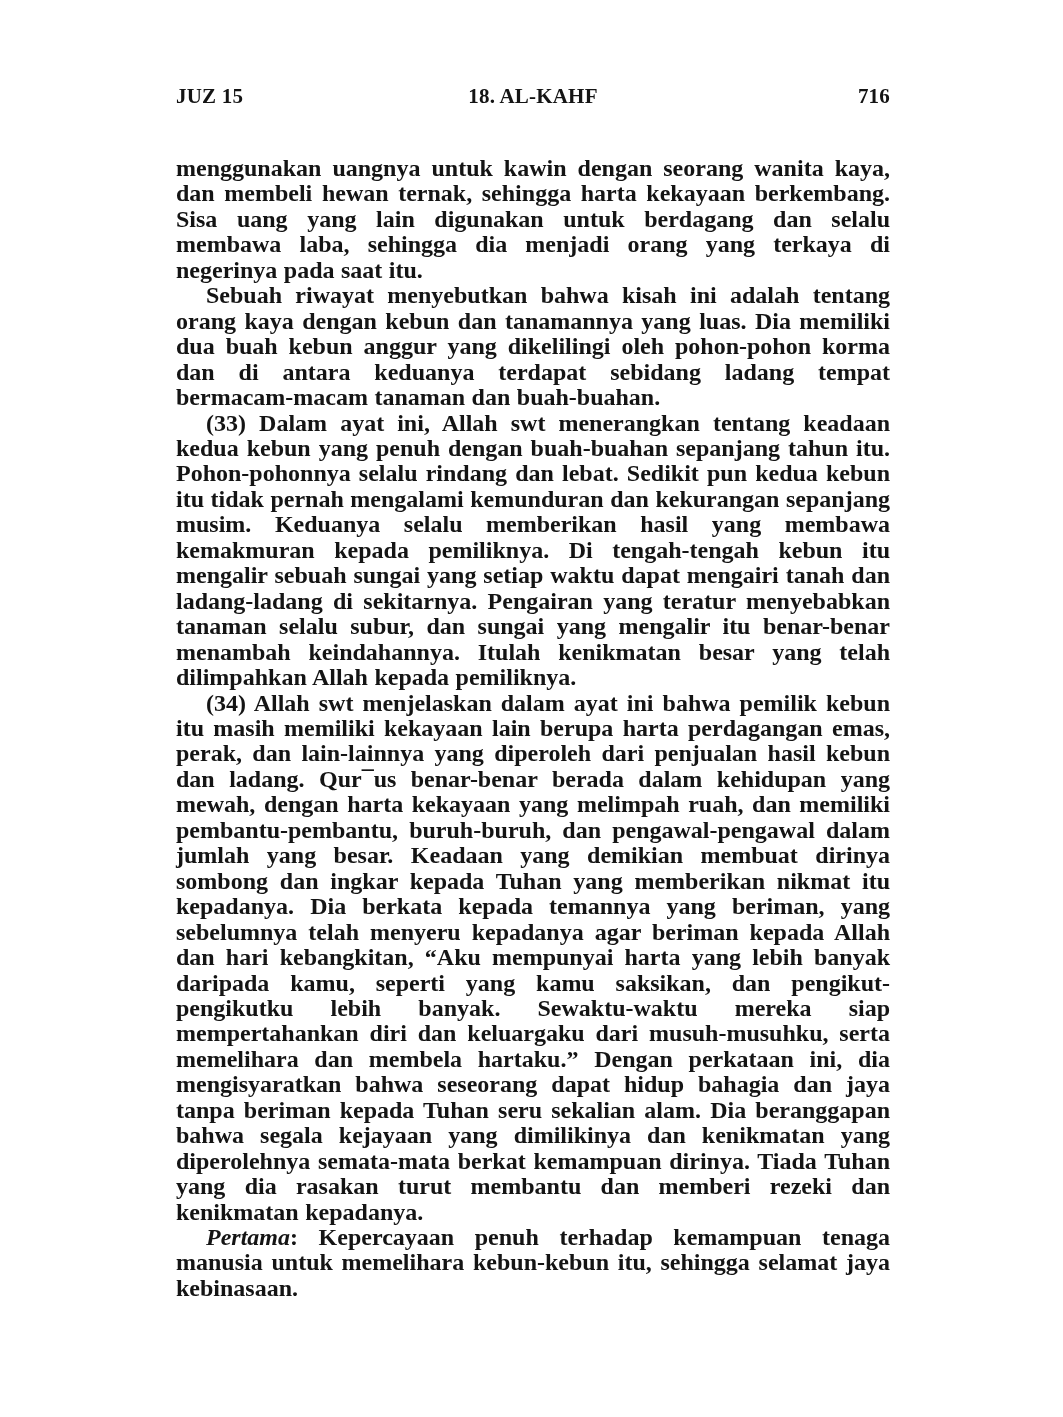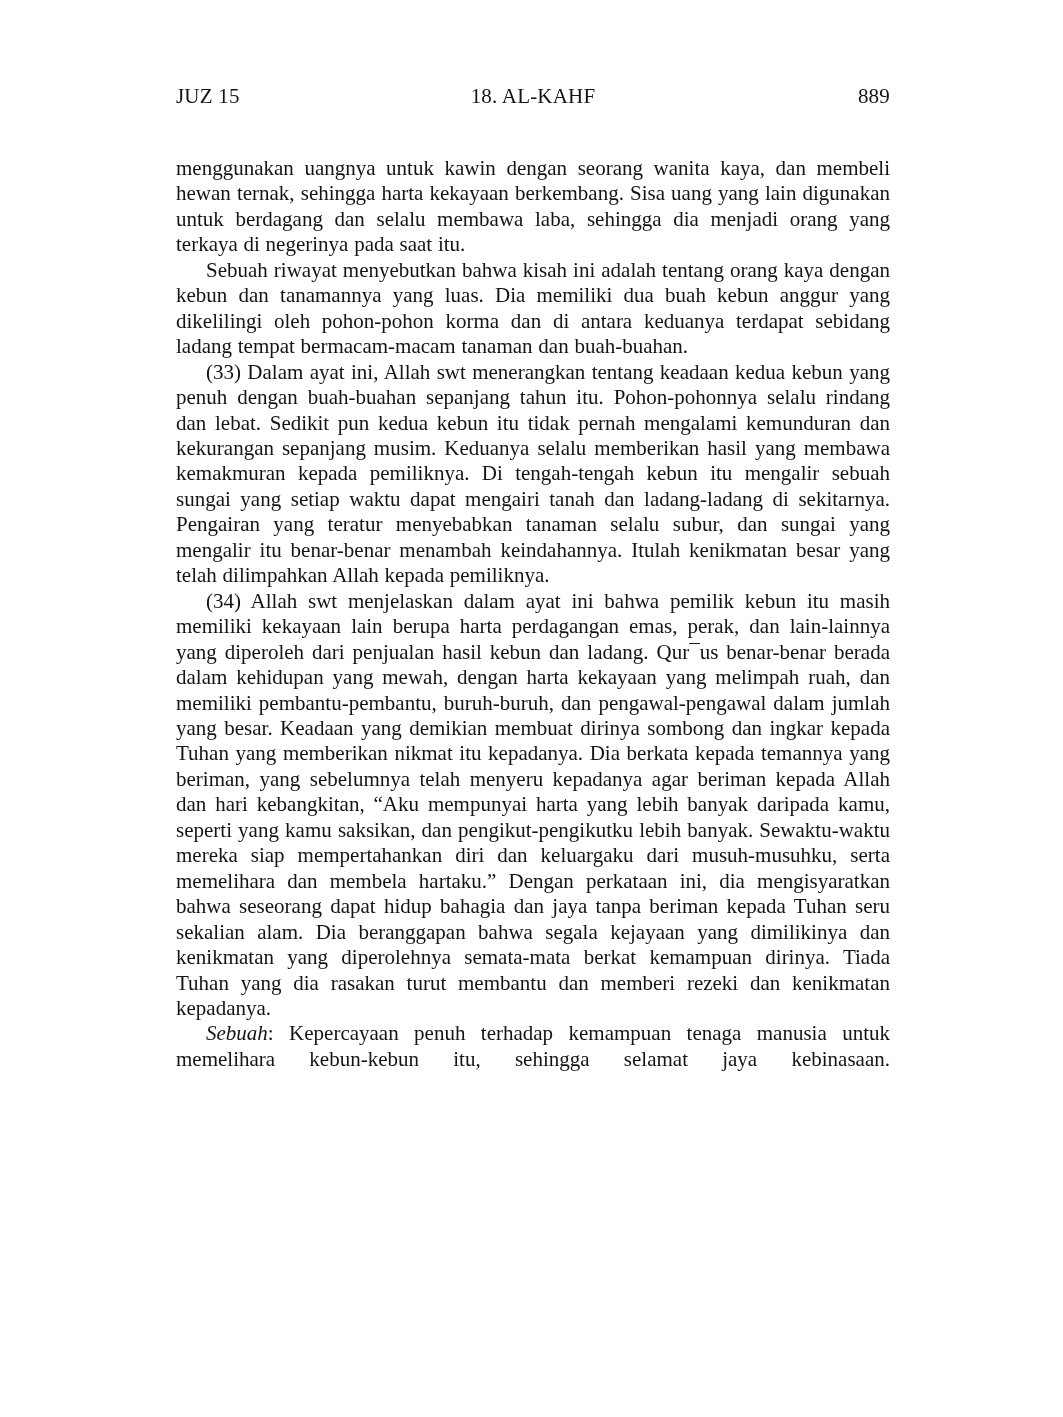--- a/index.html
+++ b/index.html
@@ -8,40 +8,41 @@
     background: #ffffff;
   }
   .page {
     position: relative;
     width: 1063px;
     height: 1339px;
     background: #ffffff;
     color: #141414;
     font-family: "Liberation Serif", "DejaVu Serif", serif;
     overflow: hidden;
+    font-weight: bold;
   }
   .running-header {
     position: absolute;
     left: 176px;
     top: 76px;
     width: 714px;
     display: flex;
     align-items: baseline;
     font-size: 21px;
     letter-spacing: 0.2px;
   }
   .running-header .hdr-left  { flex: 1; text-align: left; }
   .running-header .hdr-center{ flex: 1; text-align: center; margin-top: 8px; }
   .running-header .hdr-right { flex: 1; text-align: right; }
   .body-text {
     position: absolute;
     left: 176px;
     top: 156px;
     width: 714px;
-    font-size: 21px;
+    font-size: 24px;
     line-height: 25.45px;
     text-align: justify;
     word-spacing: 0.5px;
   }
   .body-text p {
     margin: 0;
     text-indent: 30px;
   }
   .body-text p.no-indent {
     text-indent: 0;
@@ -54,24 +55,24 @@
   }
 </style>
 </head>
 <body>
 
 <div class="page">
 
   <div class="running-header">
     <span class="hdr-left">JUZ 15</span>
     <span class="hdr-center">18. AL-KAHF</span>
-    <span class="hdr-right">889</span>
+    <span class="hdr-right">716</span>
   </div>
 
   <div class="body-text">
     <p class="no-indent">menggunakan uangnya untuk kawin dengan seorang wanita kaya, dan membeli hewan ternak, sehingga harta kekayaan berkembang. Sisa uang yang lain digunakan untuk berdagang dan selalu membawa laba, sehingga dia menjadi orang yang terkaya di negerinya pada saat itu.</p>
     <p>Sebuah riwayat menyebutkan bahwa kisah ini adalah tentang orang kaya dengan kebun dan tanamannya yang luas. Dia memiliki dua buah kebun anggur yang dikelilingi oleh pohon-pohon korma dan di antara keduanya terdapat sebidang ladang tempat bermacam-macam tanaman dan buah-buahan.</p>
     <p>(33) Dalam ayat ini, Allah swt menerangkan tentang keadaan kedua kebun yang penuh dengan buah-buahan sepanjang tahun itu. Pohon-pohonnya selalu rindang dan lebat. Sedikit pun kedua kebun itu tidak pernah mengalami kemunduran dan kekurangan sepanjang musim. Keduanya selalu memberikan hasil yang membawa kemakmuran kepada pemiliknya. Di tengah-tengah kebun itu mengalir sebuah sungai yang setiap waktu dapat mengairi tanah dan ladang-ladang di sekitarnya. Pengairan yang teratur menyebabkan tanaman selalu subur, dan sungai yang mengalir itu benar-benar menambah keindahannya. Itulah kenikmatan besar yang telah dilimpahkan Allah kepada pemiliknya.</p>
     <p>(34) Allah swt menjelaskan dalam ayat ini bahwa pemilik kebun itu masih memiliki kekayaan lain berupa harta perdagangan emas, perak, dan lain-lainnya yang diperoleh dari penjualan hasil kebun dan ladang. Qur¯us benar-benar berada dalam kehidupan yang mewah, dengan harta kekayaan yang melimpah ruah, dan memiliki pembantu-pembantu, buruh-buruh, dan pengawal-pengawal dalam jumlah yang besar. Keadaan yang demikian membuat dirinya sombong dan ingkar kepada Tuhan yang memberikan nikmat itu kepadanya. Dia berkata kepada temannya yang beriman, yang sebelumnya telah menyeru kepadanya agar beriman kepada Allah dan hari kebangkitan, “Aku mempunyai harta yang lebih banyak daripada kamu, seperti yang kamu saksikan, dan pengikut-pengikutku lebih banyak. Sewaktu-waktu mereka siap mempertahankan diri dan keluargaku dari musuh-musuhku, serta memelihara dan membela hartaku.” Dengan perkataan ini, dia mengisyaratkan bahwa seseorang dapat hidup bahagia dan jaya tanpa beriman kepada Tuhan seru sekalian alam. Dia beranggapan bahwa segala kejayaan yang dimilikinya dan kenikmatan yang diperolehnya semata-mata berkat kemampuan dirinya. Tiada Tuhan yang dia rasakan turut membantu dan memberi rezeki dan kenikmatan kepadanya.</p>
-    <p class="continues"><span class="lead-italic">Sebuah</span><span>: Kepercayaan penuh terhadap kemampuan tenaga manusia untuk memelihara kebun-kebun itu, sehingga selamat jaya kebinasaan.</span></p>
+    <p class="continues"><span class="lead-italic">Pertama</span><span>: Kepercayaan penuh terhadap kemampuan tenaga manusia untuk memelihara kebun-kebun itu, sehingga selamat jaya kebinasaan.</span></p>
   </div>
 
 </div>
 
 </body></html>

